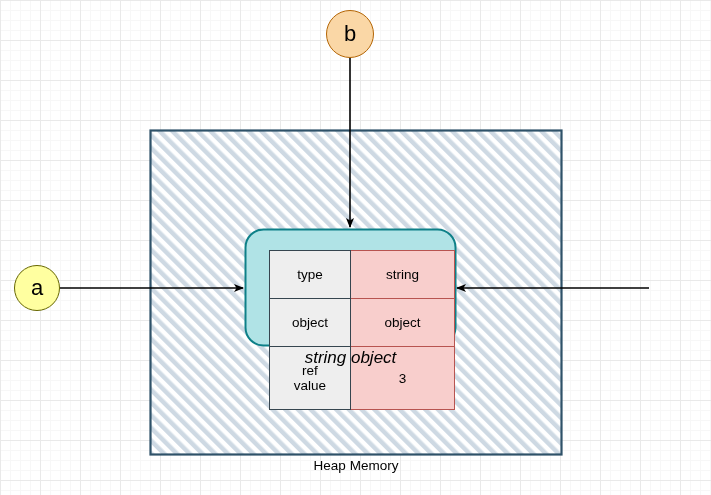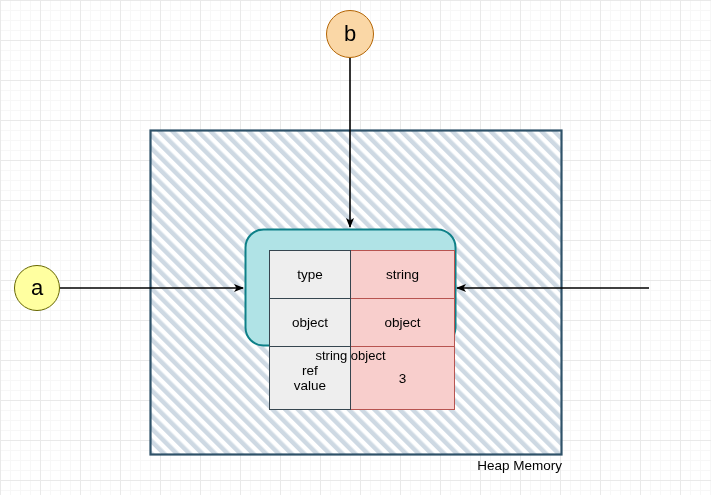--- a/index.html
+++ b/index.html
@@ -58,32 +58,33 @@
     width: 48px; height: 48px;
     background: #fad7a6;
     border: 1.4px solid #b46504;
     font-size: 21px;
   }
   #heap-label {
     position: absolute;
     left: 150px;
     top: 458px;
     width: 412px;
-    text-align: right;
+    text-align: center;
     font-size: 13.5px;
     color: #000000;
   }
   #string-object-label {
     position: absolute;
     left: 245px;
     top: 348px;
     width: 211px;
     text-align: center;
-    font-size: 13px;
+    font-size: 17px;
     color: #000000;
+    font-style: italic;
   }
   #obj-table {
     position: absolute;
     left: 269px;
     top: 250px;
     width: 162px;
     border-collapse: collapse;
     table-layout: fixed;
     font-size: 13.5px;
     color: #000000;

